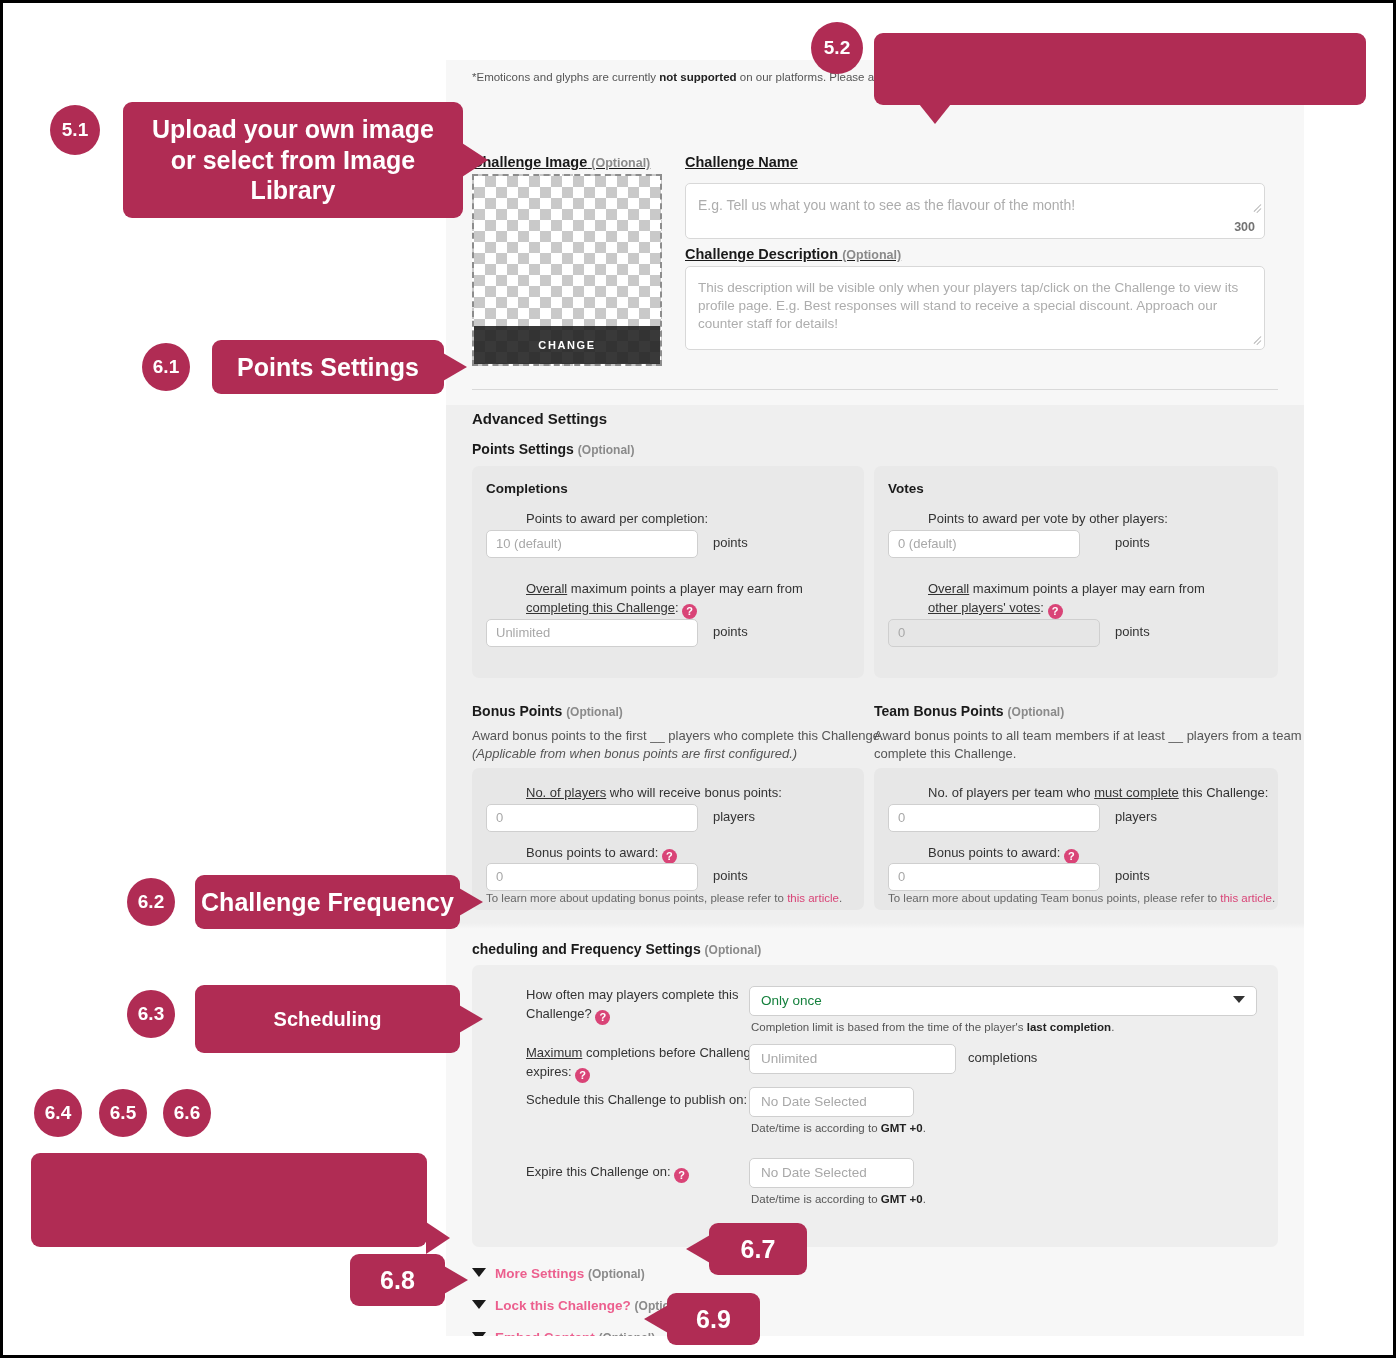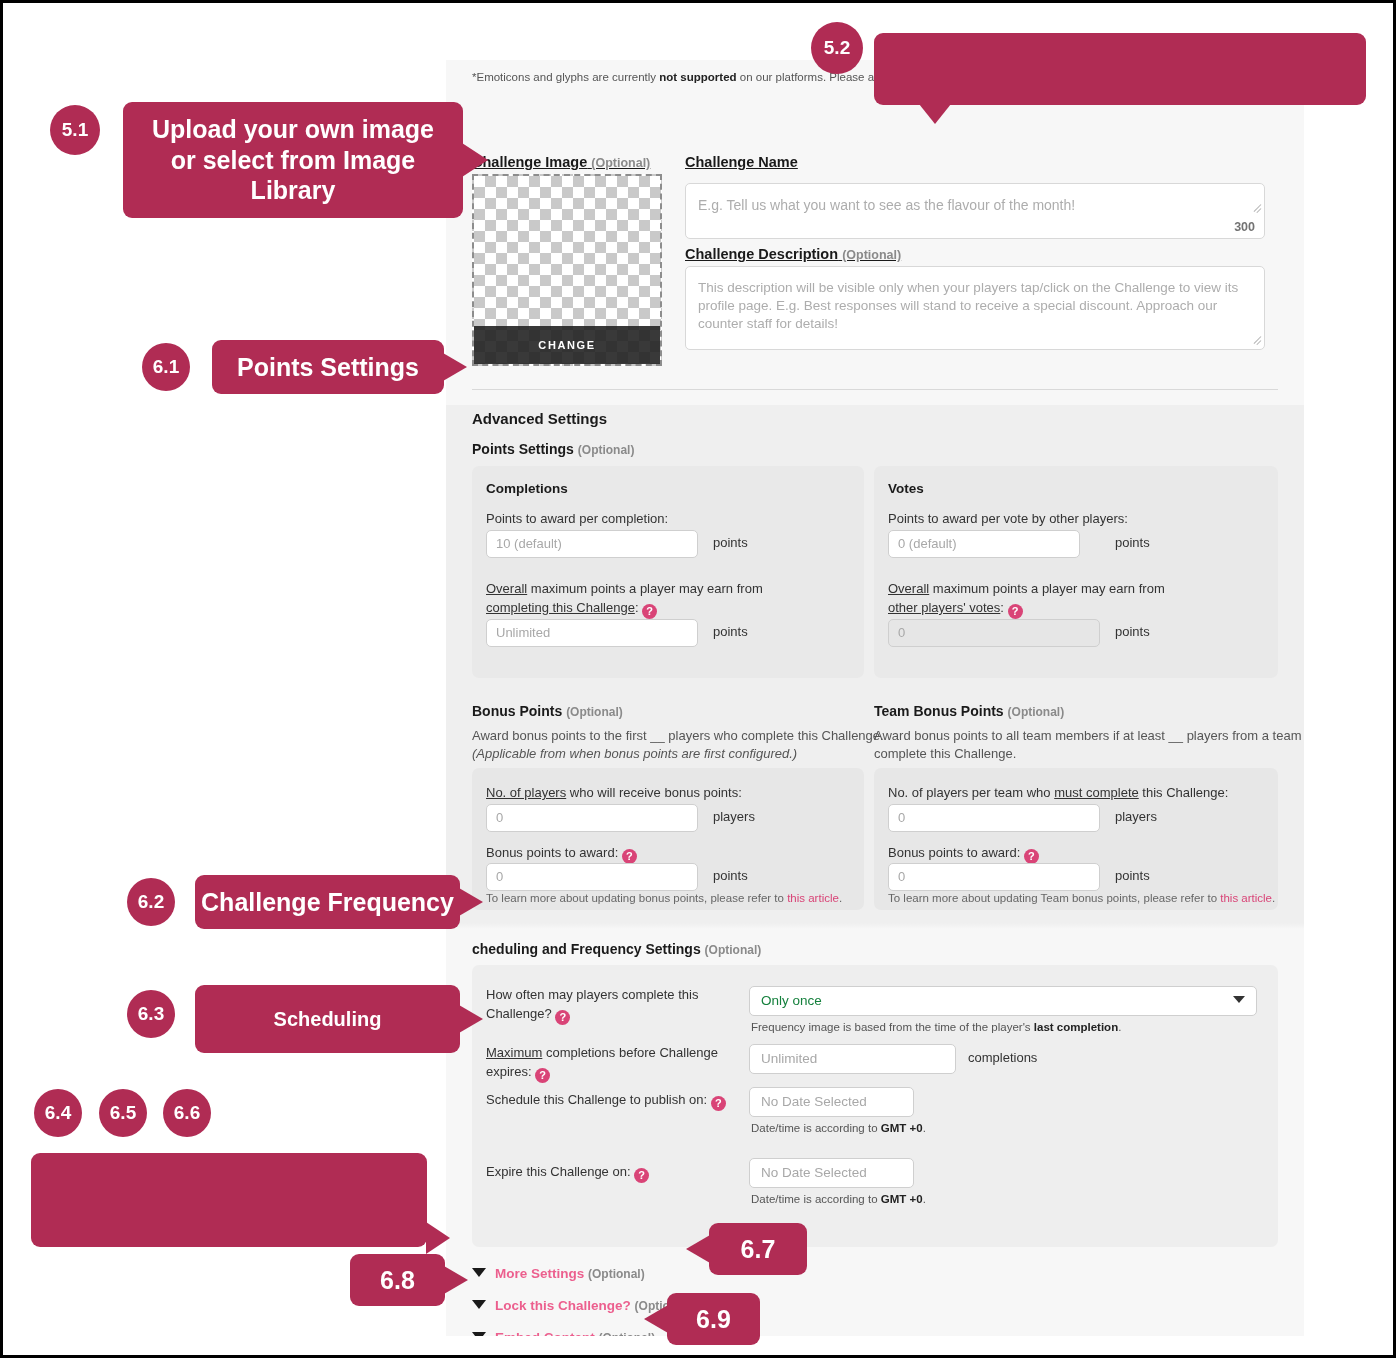--- a/index.html
+++ b/index.html
@@ -80,21 +80,21 @@
 
   
   #greyBand{position:absolute;left:0;top:345px;width:858px;height:518px;background:#efefef;}
   #greyBand2{position:absolute;left:0;top:863px;width:858px;height:6px;
     background:linear-gradient(#efefef,#f7f7f7);}
 
   .card{
     position:absolute;background:#e9e9e9;border-radius:7px;
   }
   .cardTitle{font-size:13.5px;font-weight:bold;color:#1a1a1a;}
-  .ftxt{font-size:13px;color:#333;}
+  .ftxt{font-size:13px;color:#333;margin-left:40px;}
   .ftxt u{text-decoration:underline;}
   .inp{
     border:1px solid #cfcfcf;border-radius:5px;background:#fff;
     height:28px;box-sizing:border-box;position:relative;
   }
   .inp.dis{background:#e6e6e6;}
   .inp span{position:absolute;left:9px;top:5px;font-size:13px;color:#a8a8a8;}
   .unit{font-size:13px;color:#333;}
 
   .q{
@@ -266,21 +266,21 @@
 
       <div id="schedHdr" class="secHdr"><span>cheduling and Frequency Settings</span> <span class="opt">(Optional)</span></div>
 
       <div id="schedCard">
         <div class="ftxt" style="position:absolute;left:14px;top:22px">How often may players complete this</div>
         <div class="ftxt" style="position:absolute;left:14px;top:41px"><span>Challenge?</span> <span class="q">?</span></div>
         <div class="selbox" style="left:277px;top:21px;width:508px">
           <div class="v">Only once</div>
           <div class="chev"></div>
         </div>
-        <div class="hintline" style="position:absolute;left:279px;top:56px"><span>Frequency image is based from the time of the player's </span><b>last completion</b><span>.</span></div>
+        <div class="hintline" style="position:absolute;left:279px;top:56px"><span>Completion limit is based from the time of the player's </span><b>last completion</b><span>.</span></div>
 
         <div class="ftxt" style="position:absolute;left:14px;top:80px"><u>Maximum</u><span> completions before Challenge</span></div>
         <div class="ftxt" style="position:absolute;left:14px;top:99px"><span>expires:</span> <span class="q">?</span></div>
         <div class="selbox" style="left:277px;top:79px;width:207px">
           <div class="v" style="color:#a8a8a8">Unlimited</div>
         </div>
         <div class="unit" style="position:absolute;left:496px;top:85px">completions</div>
 
         <div class="ftxt" style="position:absolute;left:14px;top:127px"><span>Schedule this Challenge to publish on:</span> <span class="q">?</span></div>
         <div class="selbox" style="left:277px;top:122px;width:165px">

